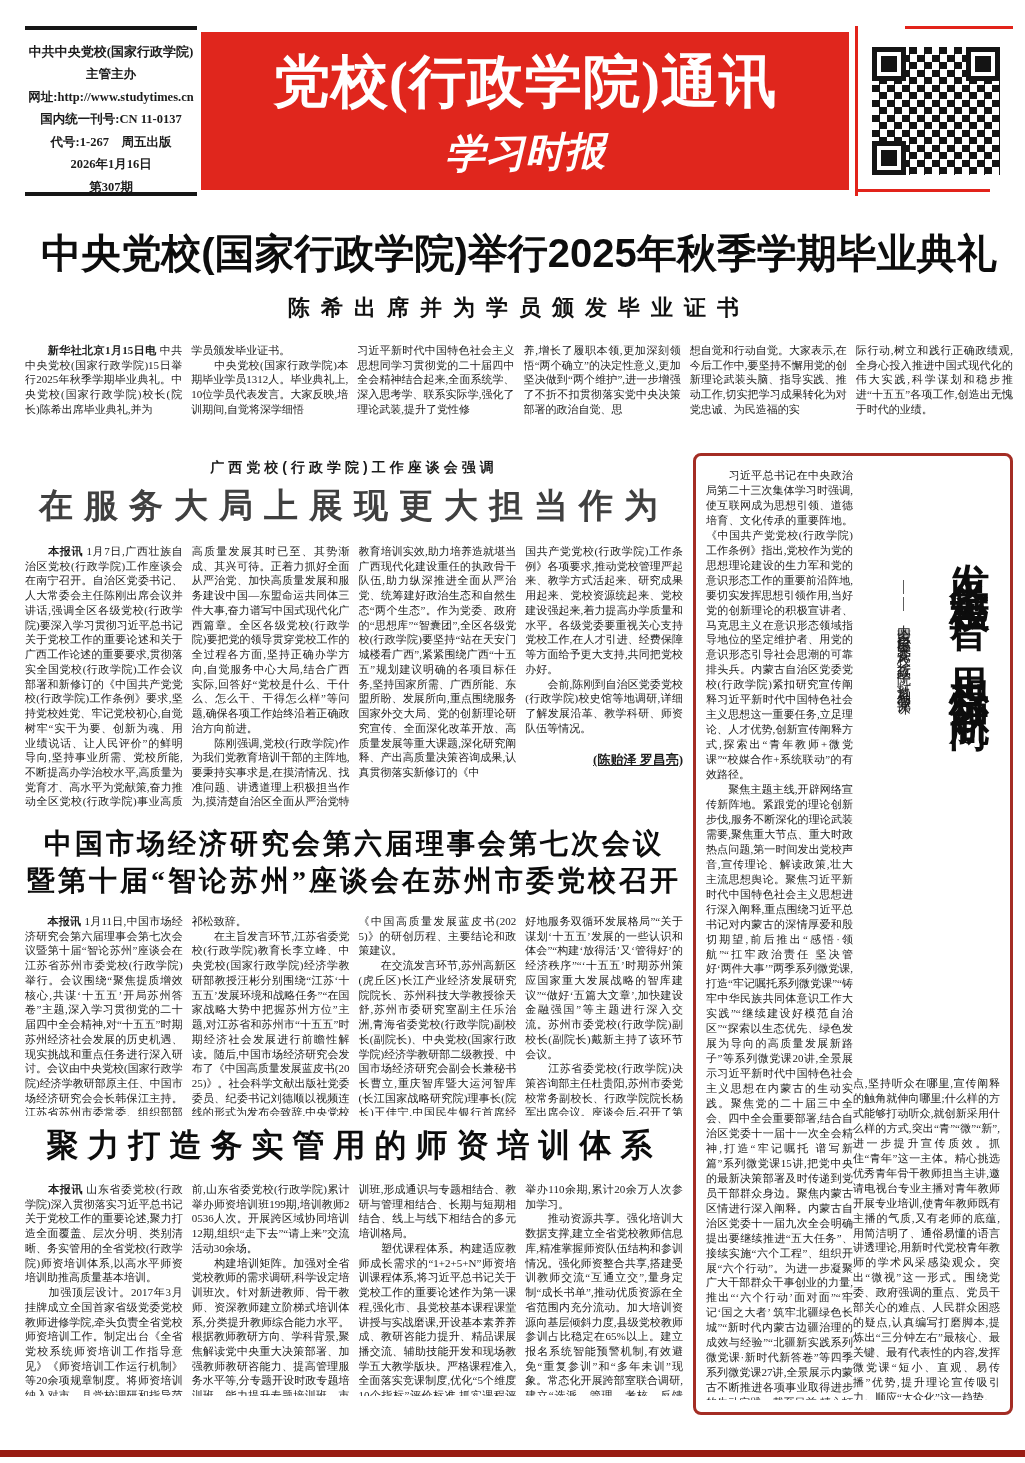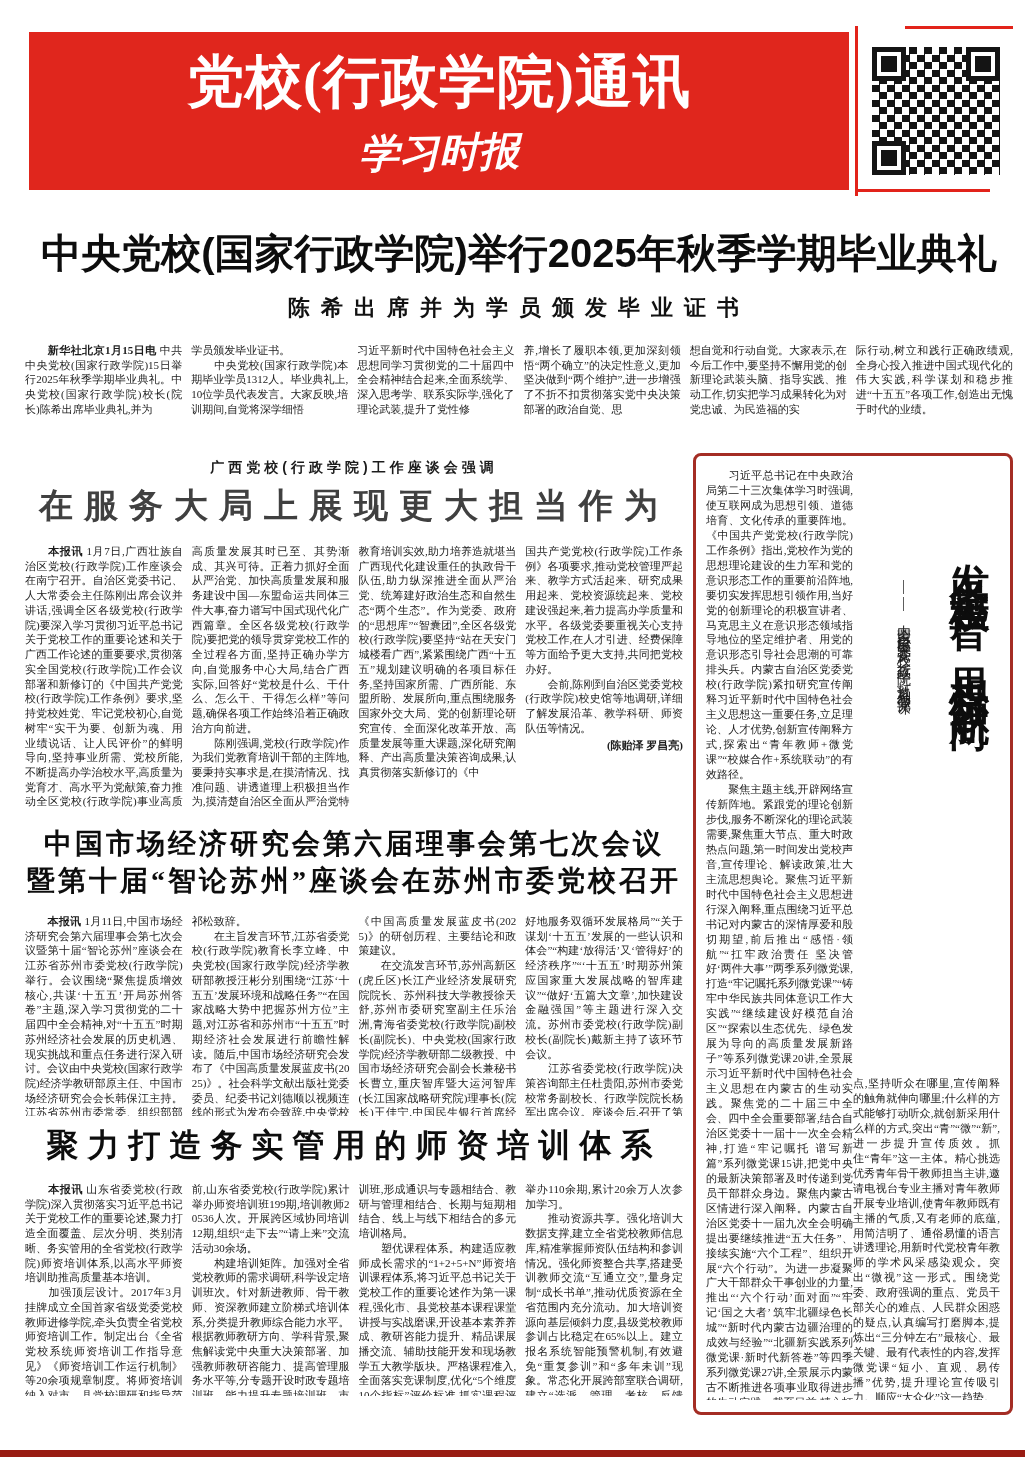--- a/index.html
+++ b/index.html
@@ -48,21 +48,21 @@
   .guangxi .cols { height:266px; margin-top:15px; }
 
   .suzhou { margin-top:16px; }
   .s-headline { text-align:center; font-size:28px; font-weight:bold; letter-spacing:3px; line-height:1.32; color:#0d0d0d; }
   .suzhou .cols { height:202px; margin-top:14px; }
 
   .shandong { margin-top:8px; }
   .sd-headline { text-align:center; font-size:32px; font-weight:bold; letter-spacing:9px; color:#0d0d0d; }
   .shandong .cols { height:214px; margin-top:14px; }
 
-  .byline { text-align:right; font-weight:bold; margin-top:2px; font-size:11px; }
+  .byline { text-align:right; font-weight:bold; margin-top:15px; font-size:13px;text-decoration:underline; }
 
   
   .feature-box { width:320px; height:962px; border:3px solid #a42d24; border-radius:8px;
                  padding:12px 10px; display:flex; }
   .fcol { width:149px; font-size:11px; line-height:1.36; text-align:justify; overflow:hidden;
           white-space:pre-wrap; word-break:break-all; }
   .fcol-right { display:flex; flex-direction:column; white-space:normal; }
   .vtitle-block { writing-mode:vertical-rl; height:608px; padding-top:4px; padding-right:4px; }
   .vtitle { font-size:40px; font-weight:bold; letter-spacing:9px; padding-top:60px; margin-left:28px; color:#0d0d0d; }
   .vsub { font-size:14px; letter-spacing:3px; padding-top:108px; }
@@ -70,20 +70,29 @@
 
   
   .bottom-bar { position:absolute; left:0; right:0; bottom:6px; height:7px; background:#991c13; }
 </style>
 </head>
 <body>
 
 <div class="page">
 
   <header class="header">
+    <div class="mast-left">
+      <div class="ml1">中共中央党校(国家行政学院)</div>
+      <div>主管主办</div>
+      <div>网址:http://www.studytimes.cn</div>
+      <div>国内统一刊号:CN 11-0137</div>
+      <div>代号:1-267　周五出版</div>
+      <div>2026年1月16日</div>
+      <div>第307期</div>
+    </div>
     <div class="banner">
       <div class="banner-title">党校(行政学院)通讯</div>
       <div class="banner-script">学习时报</div>
     </div>
     <div class="qr-panel">
       <div class="qr">
         <div class="f tl"></div>
         <div class="f tr"></div>
         <div class="f bl"></div>
       </div>

